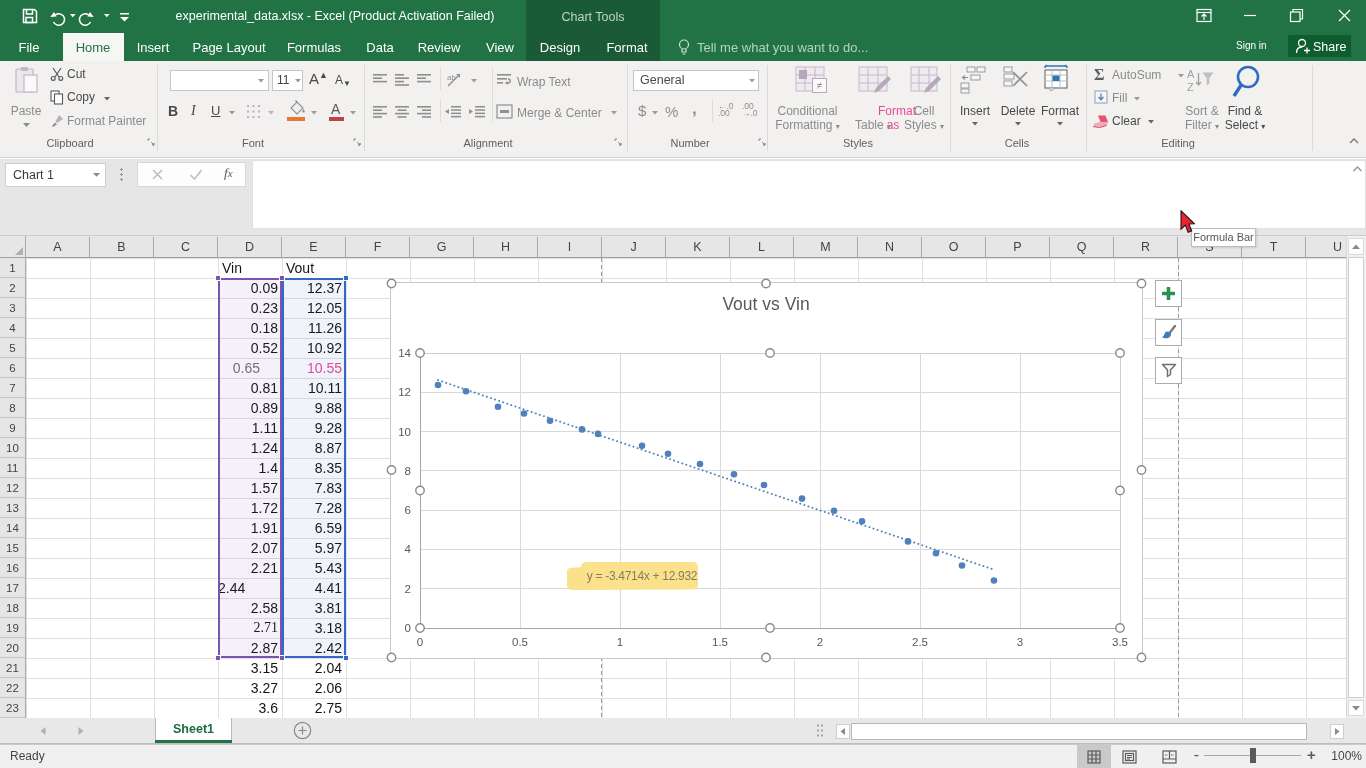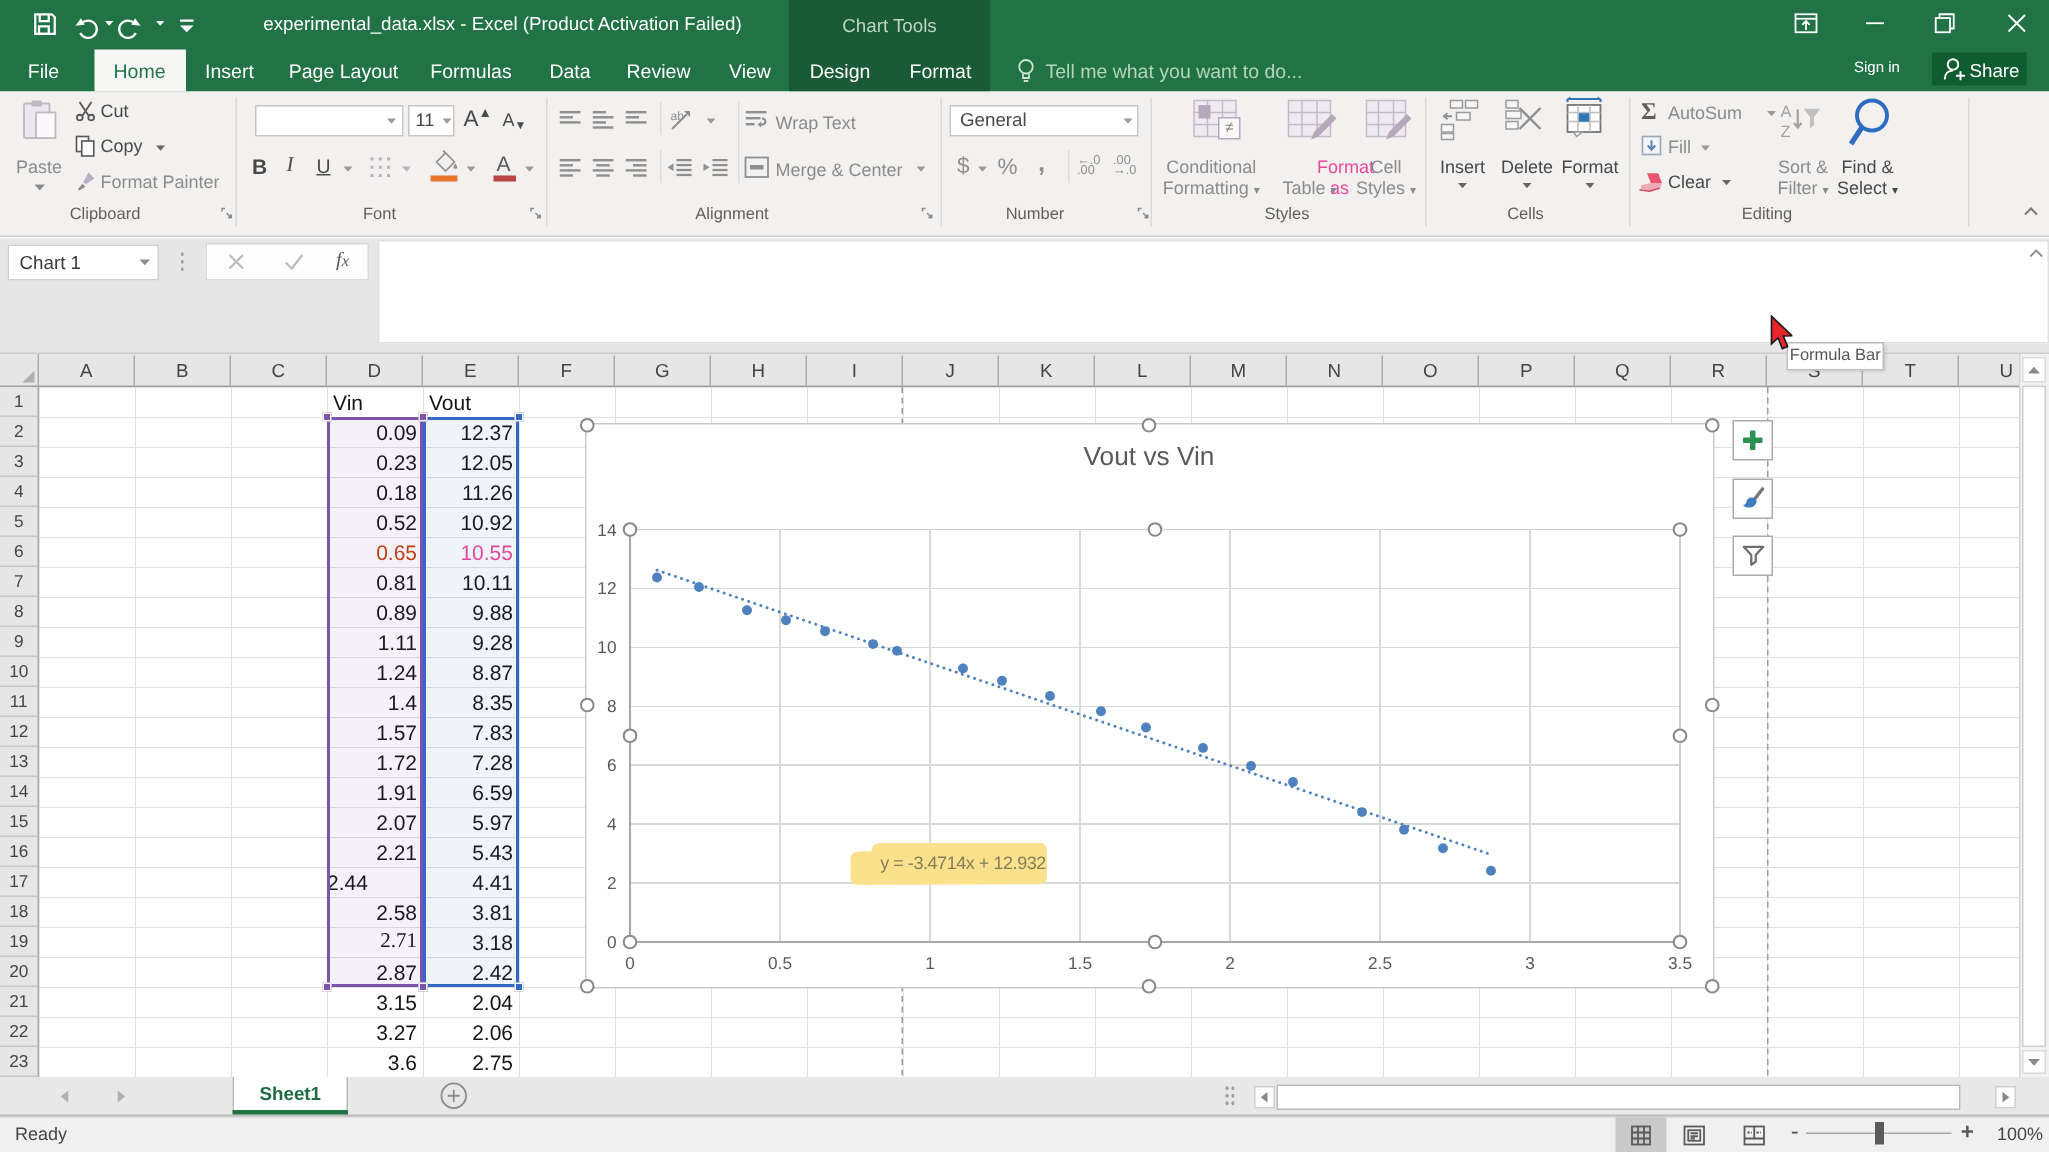--- a/index.html
+++ b/index.html
@@ -468,21 +468,21 @@
 <div class="a" style="left:222px;top:258px;height:20px;line-height:21px;color:#141414;font-size:14px;">Vin</div>
 <div class="a" style="left:286px;top:258px;height:20px;line-height:21px;color:#141414;font-size:14px;">Vout</div>
 <div class="a" style="left:218px;top:278px;width:60px;height:20px;line-height:20px;text-align:right;color:#141414;font-size:14px;">0.09</div>
 <div class="a" style="left:282px;top:278px;width:60px;height:20px;line-height:20px;text-align:right;color:#141414;font-size:14px;">12.37</div>
 <div class="a" style="left:218px;top:298px;width:60px;height:20px;line-height:20px;text-align:right;color:#141414;font-size:14px;">0.23</div>
 <div class="a" style="left:282px;top:298px;width:60px;height:20px;line-height:20px;text-align:right;color:#141414;font-size:14px;">12.05</div>
 <div class="a" style="left:218px;top:318px;width:60px;height:20px;line-height:20px;text-align:right;color:#141414;font-size:14px;">0.18</div>
 <div class="a" style="left:282px;top:318px;width:60px;height:20px;line-height:20px;text-align:right;color:#141414;font-size:14px;">11.26</div>
 <div class="a" style="left:218px;top:338px;width:60px;height:20px;line-height:20px;text-align:right;color:#141414;font-size:14px;">0.52</div>
 <div class="a" style="left:282px;top:338px;width:60px;height:20px;line-height:20px;text-align:right;color:#141414;font-size:14px;">10.92</div>
-<div class="a" style="left:218px;top:358px;width:60px;height:20px;line-height:20px;text-align:right;color:#c2410c;font-size:14px;">0.65</div>
+<div class="a" style="left:200px;top:358px;width:60px;height:20px;line-height:20px;text-align:right;color:#737373;font-size:14px;">0.65</div>
 <div class="a" style="left:282px;top:358px;width:60px;height:20px;line-height:20px;text-align:right;color:#ec4899;font-size:14px;">10.55</div>
 <div class="a" style="left:218px;top:378px;width:60px;height:20px;line-height:20px;text-align:right;color:#141414;font-size:14px;">0.81</div>
 <div class="a" style="left:282px;top:378px;width:60px;height:20px;line-height:20px;text-align:right;color:#141414;font-size:14px;">10.11</div>
 <div class="a" style="left:218px;top:398px;width:60px;height:20px;line-height:20px;text-align:right;color:#141414;font-size:14px;">0.89</div>
 <div class="a" style="left:282px;top:398px;width:60px;height:20px;line-height:20px;text-align:right;color:#141414;font-size:14px;">9.88</div>
 <div class="a" style="left:218px;top:418px;width:60px;height:20px;line-height:20px;text-align:right;color:#141414;font-size:14px;">1.11</div>
 <div class="a" style="left:282px;top:418px;width:60px;height:20px;line-height:20px;text-align:right;color:#141414;font-size:14px;">9.28</div>
 <div class="a" style="left:218px;top:438px;width:60px;height:20px;line-height:20px;text-align:right;color:#141414;font-size:14px;">1.24</div>
 <div class="a" style="left:282px;top:438px;width:60px;height:20px;line-height:20px;text-align:right;color:#141414;font-size:14px;">8.87</div>
 <div class="a" style="left:218px;top:458px;width:60px;height:20px;line-height:20px;text-align:right;color:#141414;font-size:14px;">1.4</div>

